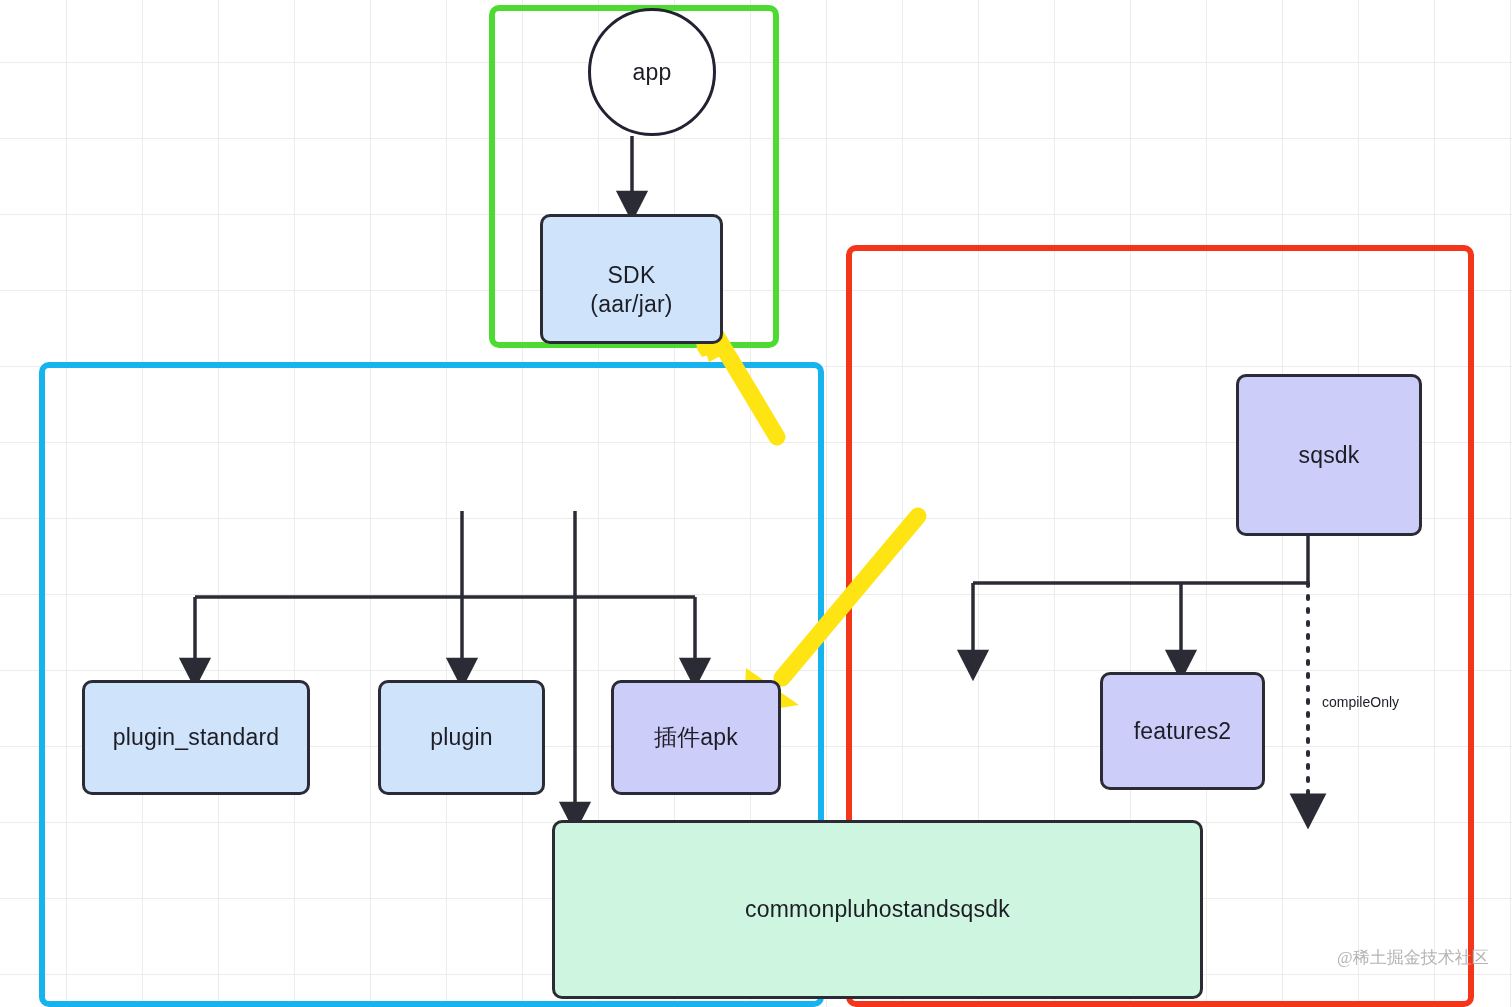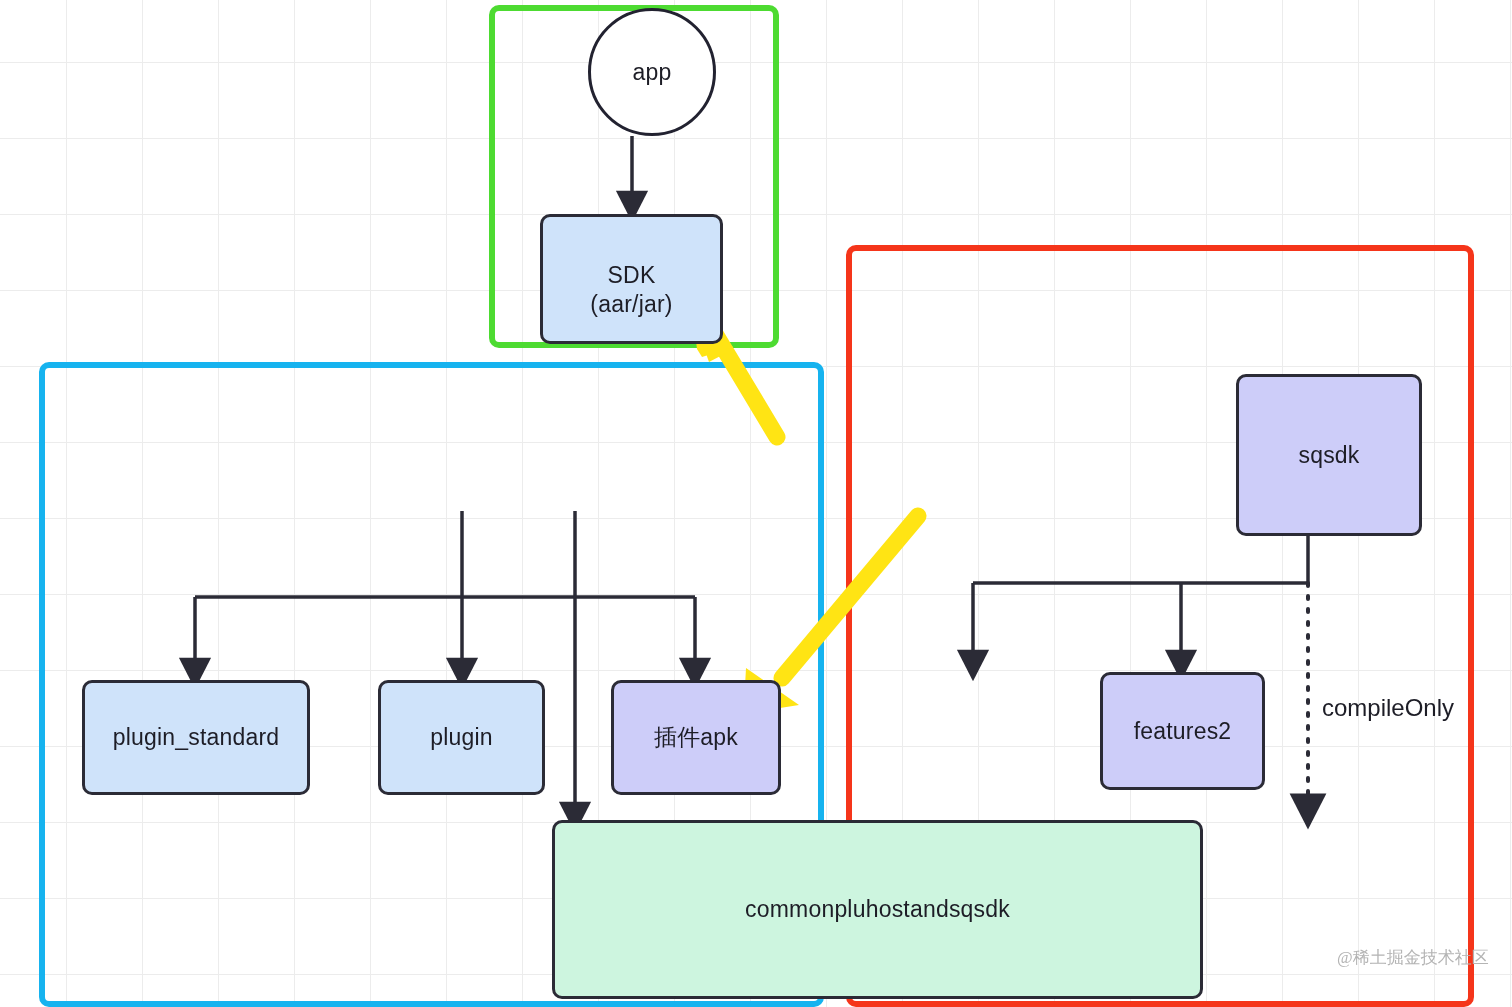--- a/index.html
+++ b/index.html
@@ -24,21 +24,21 @@
   .node{
     position:absolute;box-sizing:border-box;
     border:3px solid #2b2b36;border-radius:10px;
     display:flex;align-items:center;justify-content:center;
     text-align:center;color:#1d1d26;
     font-size:23px;line-height:1.25;
     letter-spacing:.2px;
   }
   .node.circle{border-radius:50%;}
   .edge-label{
-    position:absolute;color:#1d1d26;font-size:24px;white-space:nowrap;
+    position:absolute;color:#1d1d26;font-size:14px;white-space:nowrap;
   }
   .watermark{
     position:absolute;color:#b4b4b4;font-size:17px;white-space:nowrap;
     font-family:Liberation Serif, serif;
   }
 </style>
 </head>
 <body>
 
 <div id="canvas">

